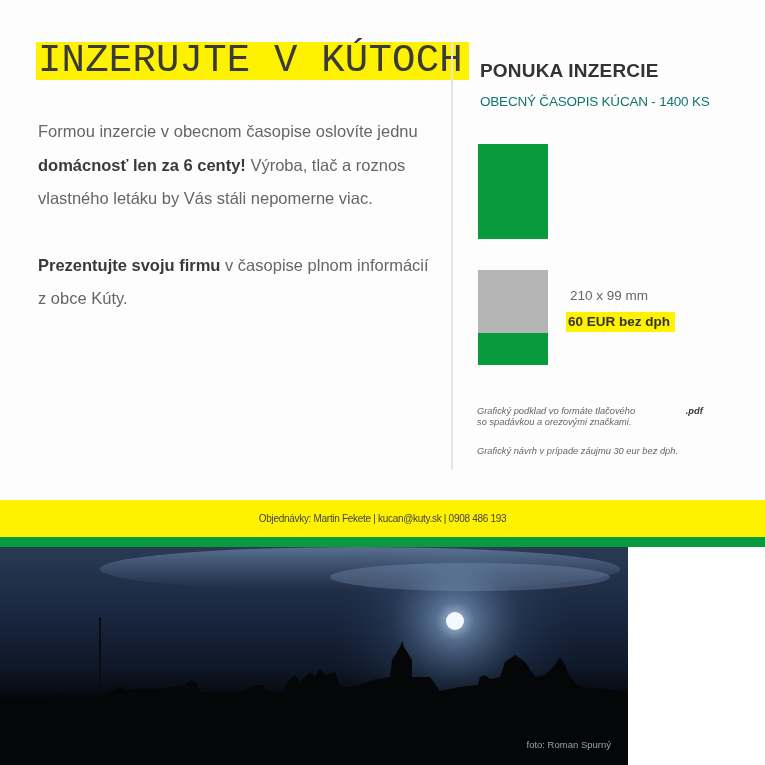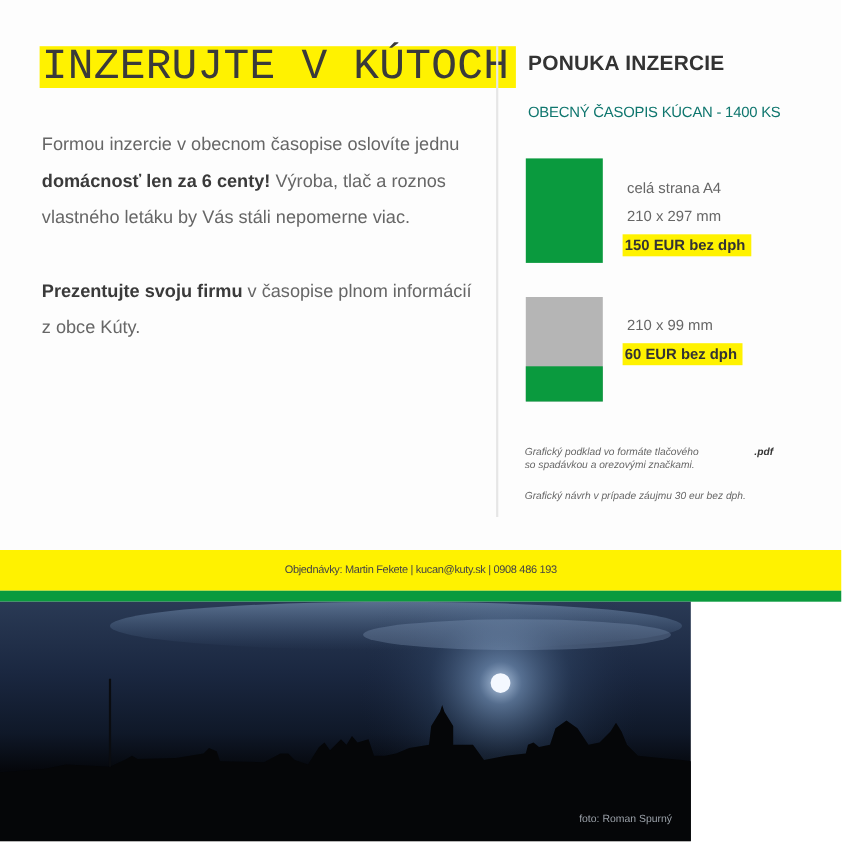--- a/index.html
+++ b/index.html
@@ -21,21 +21,21 @@
   }
   .intro b { color: #3a3a3a; font-weight: 700; }
   .intro p { margin-bottom: 33px; }
 
   .divider {
     position: absolute; left: 451px; top: 42px; width: 2px; height: 428px;
     background: #e6e6e6;
   }
 
   .offer-title {
-    position: absolute; left: 480px; top: 48px;
+    position: absolute; left: 480px; top: 60px;
     font-size: 19px; font-weight: 700; color: #333; letter-spacing: 0.2px;
   }
   .offer-sub {
     position: absolute; left: 480px; top: 94px;
     font-size: 13.5px; color: #0f766e; letter-spacing: -0.2px;
   }
 
   .ad-block { position: absolute; left: 478px; width: 70px; height: 95px; }
   .ad-full { top: 144px; background: #0a9a3e; }
   .ad-third { top: 270px; background: #b5b5b5; }
@@ -84,25 +84,20 @@
     <p><span>Formou inzercie v obecnom časopise oslovíte jednu </span><b>domácnosť len za 6 centy!</b><span> Výroba, tlač a roznos vlastného letáku by Vás stáli nepomerne viac.</span></p>
     <p><b>Prezentujte svoju firmu</b><span> v časopise plnom informácií z obce Kúty.</span></p>
   </div>
 
   <div class="divider"></div>
 
   <div class="offer-title">PONUKA INZERCIE</div>
   <div class="offer-sub">OBECNÝ ČASOPIS KÚCAN - 1400 KS</div>
 
   <div class="ad-block ad-full"></div>
-  <div class="ad-info info-full">
-    <div class="line">celá strana A4</div>
-    <div class="line">210 x 297 mm</div>
-    <div class="line"><span class="price">150 EUR bez dph</span></div>
-  </div>
 
   <div class="ad-block ad-third">
       <div class="fill"></div>
     </div>
   <div class="ad-info info-third">
     <div class="line">210 x 99 mm</div>
     <div class="line"><span class="price">60 EUR bez dph</span></div>
   </div>
 
   <div class="note note1">

